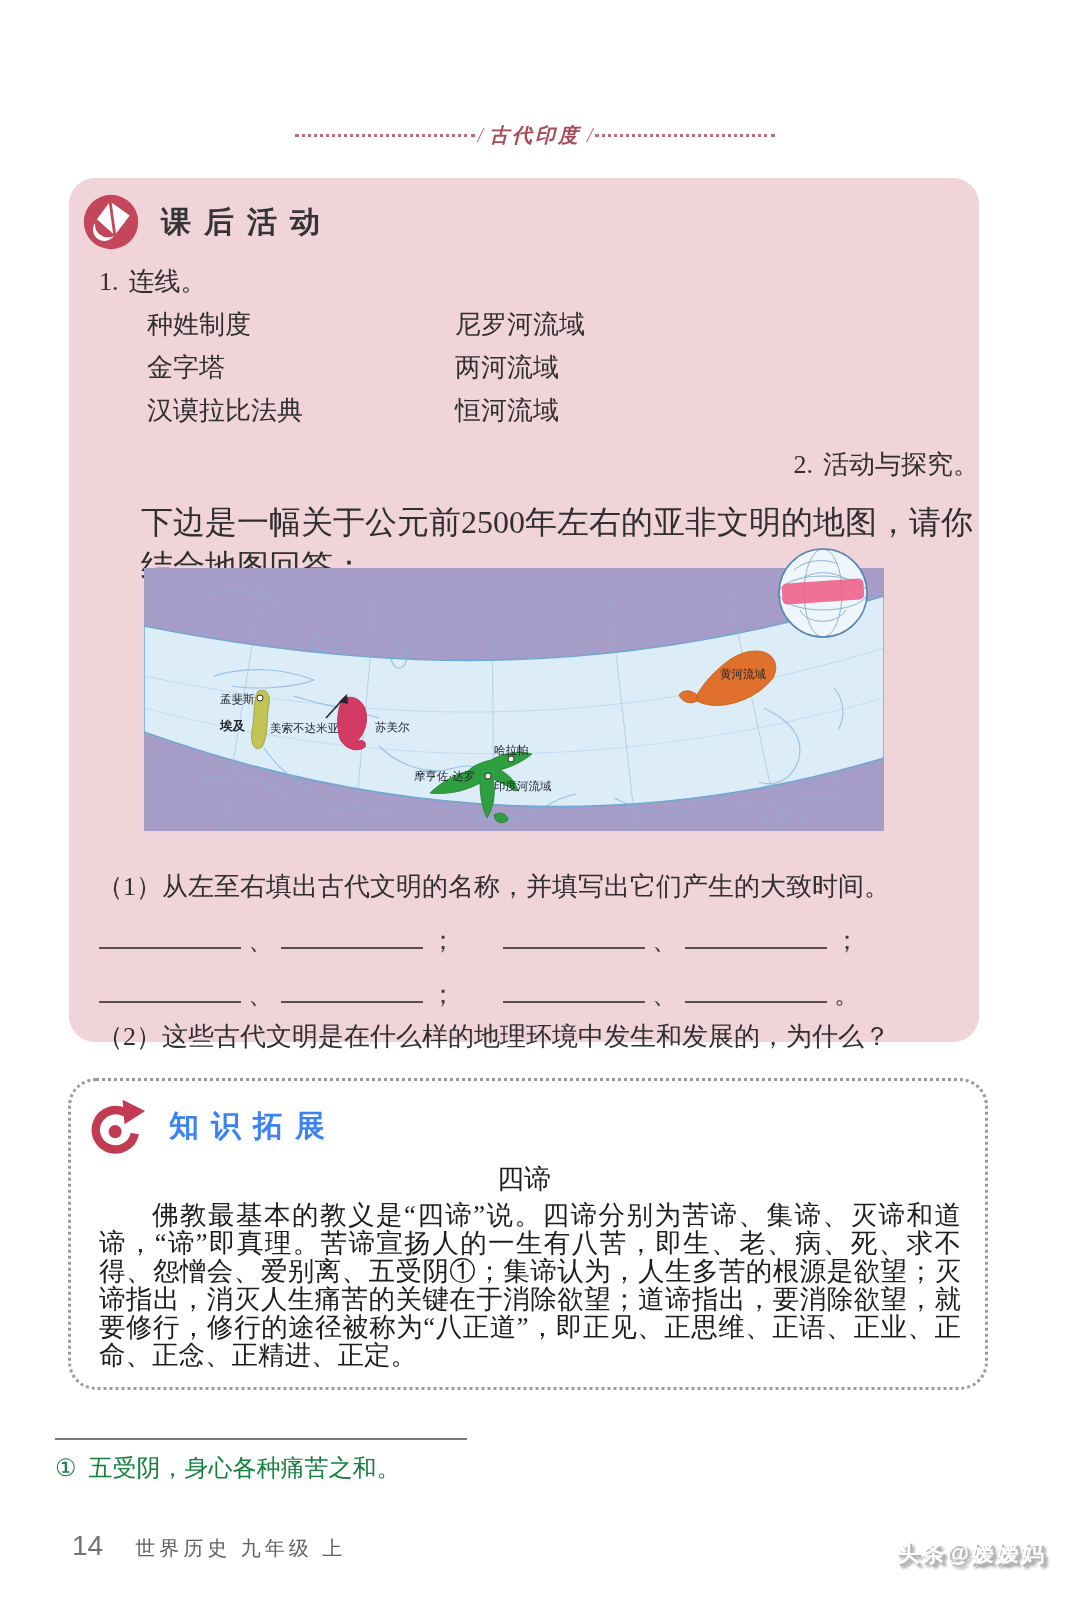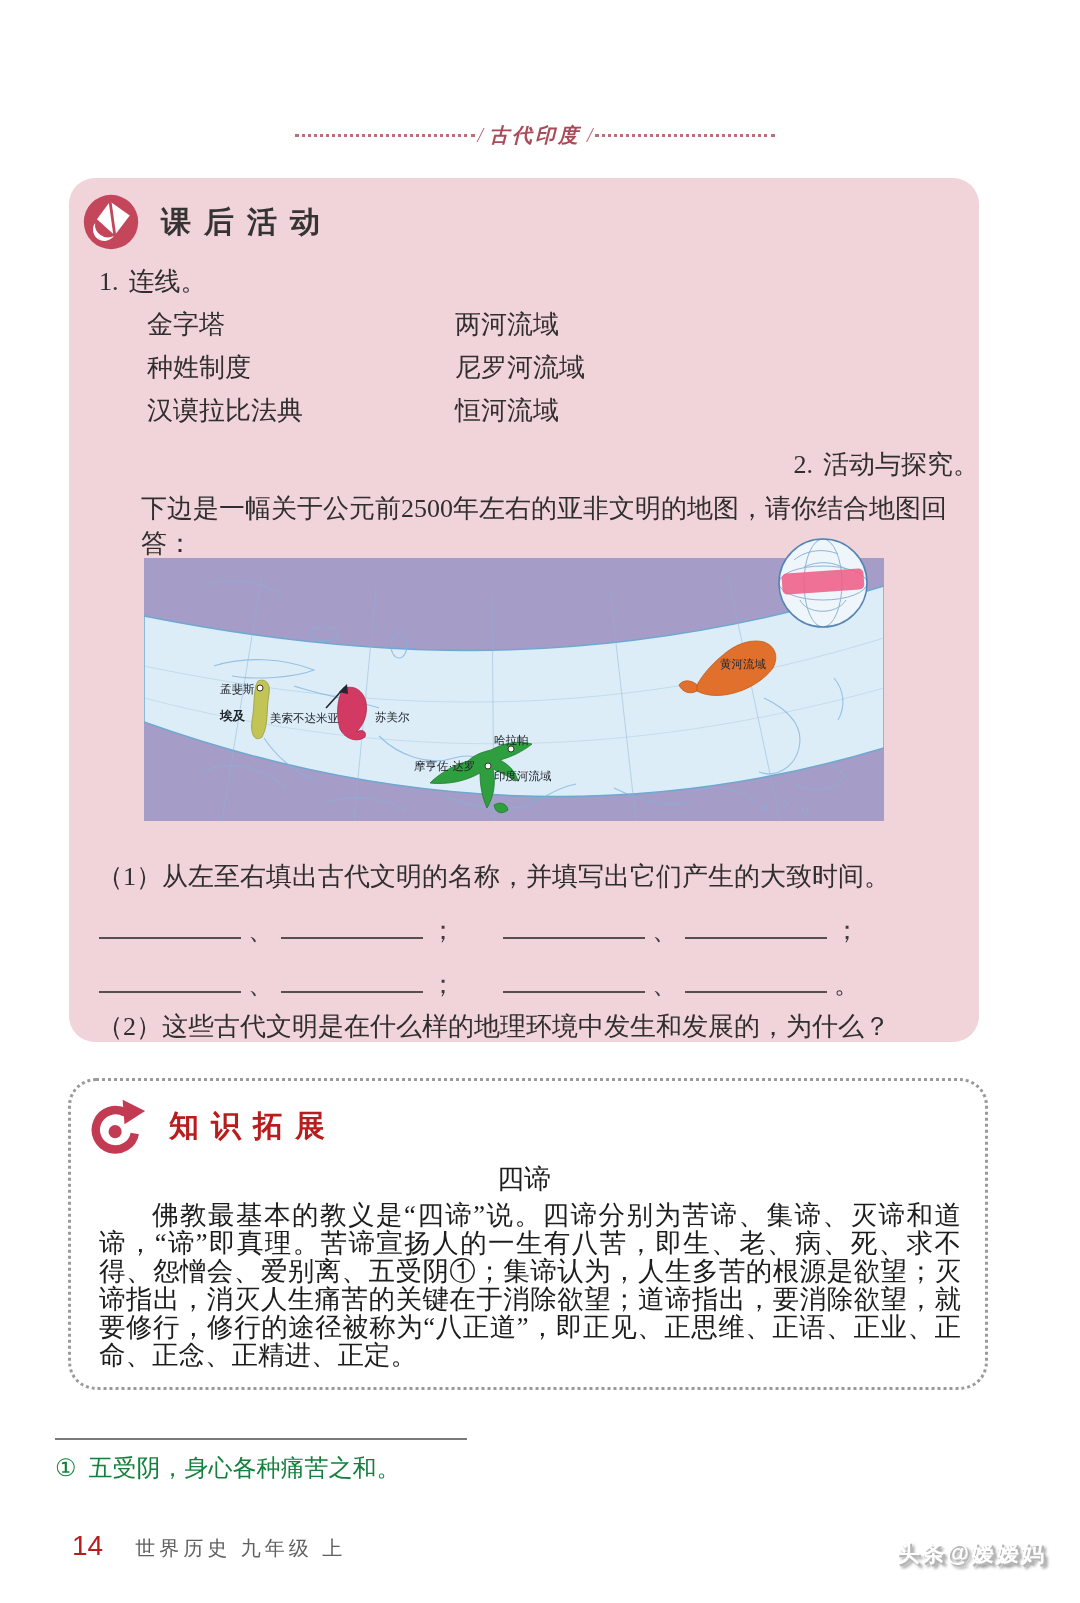--- a/index.html
+++ b/index.html
@@ -20,21 +20,21 @@
   .panel-head { display:flex; align-items:center; padding:14px 0 0 12px; height:74px; }
   .panel-head .icon-wrap { width:60px; height:60px; flex:0 0 auto; }
   .panel-title { font-family:"Liberation Sans", sans-serif; font-weight:bold;
                  font-size:30px; color:#343434; letter-spacing:13px; margin-left:20px; }
 
   .exercise-line { margin:12px 0 0 30px; font-size:26px; height:34px; }
   .exercise-num { margin-right:10px; }
   .match-row { display:flex; margin:9px 0 0 78px; font-size:26px; height:34px; }
   .match-left { width:308px; }
   .exercise-line2 { margin:20px 0 0 30px; font-size:26px; height:34px;text-align:right; }
-  .map-intro { margin:10px 0 0 72px; font-size:26px; height:36px; }
+  .map-intro { margin:20px 0 0 72px; font-size:32px; height:36px; }
 
   .map-wrap { position:relative; margin:31px 0 0 75px; width:740px; height:263px; }
   .map-wrap svg.mainmap { display:block; width:740px; height:263px; }
   .globe-inset { position:absolute; left:632px; top:-22px; width:94px; height:94px; }
 
   .question-line { margin:38px 30px 0 28px; font-size:26px; line-height:36px; }
   .q2 { margin-top:12px; padding-bottom:24px; }
   .blank-row { margin:18px 0 0 30px; height:30px; font-size:26px; white-space:nowrap; }
   .blank-row.second { margin-top:24px; }
   .blank { display:inline-block; width:142px; height:24px;
@@ -42,34 +42,34 @@
   .blank-sep { padding:0 7px; color:#3c3c3c; }
   .gap { margin-left:40px; }
 
   
   .knowledge-panel { position:absolute; left:68px; top:1078px; width:920px;
                      background:#ffffff; border:3px dotted #9a9a9a; border-radius:28px;
                      padding:14px 24px 18px 16px; }
   .k-head { display:flex; align-items:center; height:62px; }
   .k-head .icon-wrap { width:60px; height:60px; flex:0 0 auto; }
   .k-title { font-family:"Liberation Sans", sans-serif; font-weight:bold;
-             font-size:30px; color:#b91c1c; letter-spacing:12px; margin-left:22px; }
+             font-size:30px; color:#3b82f6; letter-spacing:12px; margin-left:22px; }
   .k-subtitle { text-align:center; font-size:27px; color:#1d1d1d; height:36px; margin-top:4px; }
   .k-body { margin:4px 0 0 12px; font-size:26.5px; line-height:28px; text-align:justify;
             text-indent:2em; color:#1d1d1d; }
 
   
   .footnote { position:absolute; left:55px; top:1438px; width:600px; }
   .footnote-rule { width:412px; border-top:2px solid #7a7a7a; }
   .footnote-text { margin-top:12px; font-size:24px; color:#15803d; }
   .footnote-marker { margin-right:12px; }
 
   .page-footer { position:absolute; left:72px; top:1530px; display:flex; align-items:baseline;
                  font-family:"Liberation Sans", sans-serif; }
-  .page-number { font-size:28px; color:#b91c1c; }
+  .page-number { font-size:28px; color:#737373; }
   .book-title { font-size:20px; color:#606060; letter-spacing:4px; margin-left:32px; }
 
   .watermark { position:absolute; right:34px; top:1538px;
                font-family:"Liberation Sans", sans-serif; font-weight:bold; font-size:23px;
                letter-spacing:2px; color:#ffffff;
                text-shadow:2px 2px 0 #b5b5b5, 4px 4px 3px #989898; }
 
   text.maplabel { font-family:"Liberation Sans", sans-serif; font-size:11.5px; fill:#20242c; }
   text.maplabel.bold { font-weight:bold; font-size:12.5px; }
 </style>
@@ -95,26 +95,26 @@
       </svg>
     </span>
     <span class="panel-title">课后活动</span>
   </div>
 
   <div class="exercise-line">
     <span class="exercise-num">1.</span><span>连线。</span>
   </div>
 
   <div class="match-row">
+    <span class="match-left">种姓制度</span>
+    <span class="match-right">尼罗河流域</span>
+  </div>
+  <div class="match-row">
     <span class="match-left">金字塔</span>
     <span class="match-right">两河流域</span>
-  </div>
-  <div class="match-row">
-    <span class="match-left">种姓制度</span>
-    <span class="match-right">尼罗河流域</span>
   </div>
   <div class="match-row">
     <span class="match-left">汉谟拉比法典</span>
     <span class="match-right">恒河流域</span>
   </div>
 
   <div class="exercise-line2">
     <span class="exercise-num">2.</span><span>活动与探究。</span>
   </div>
 

